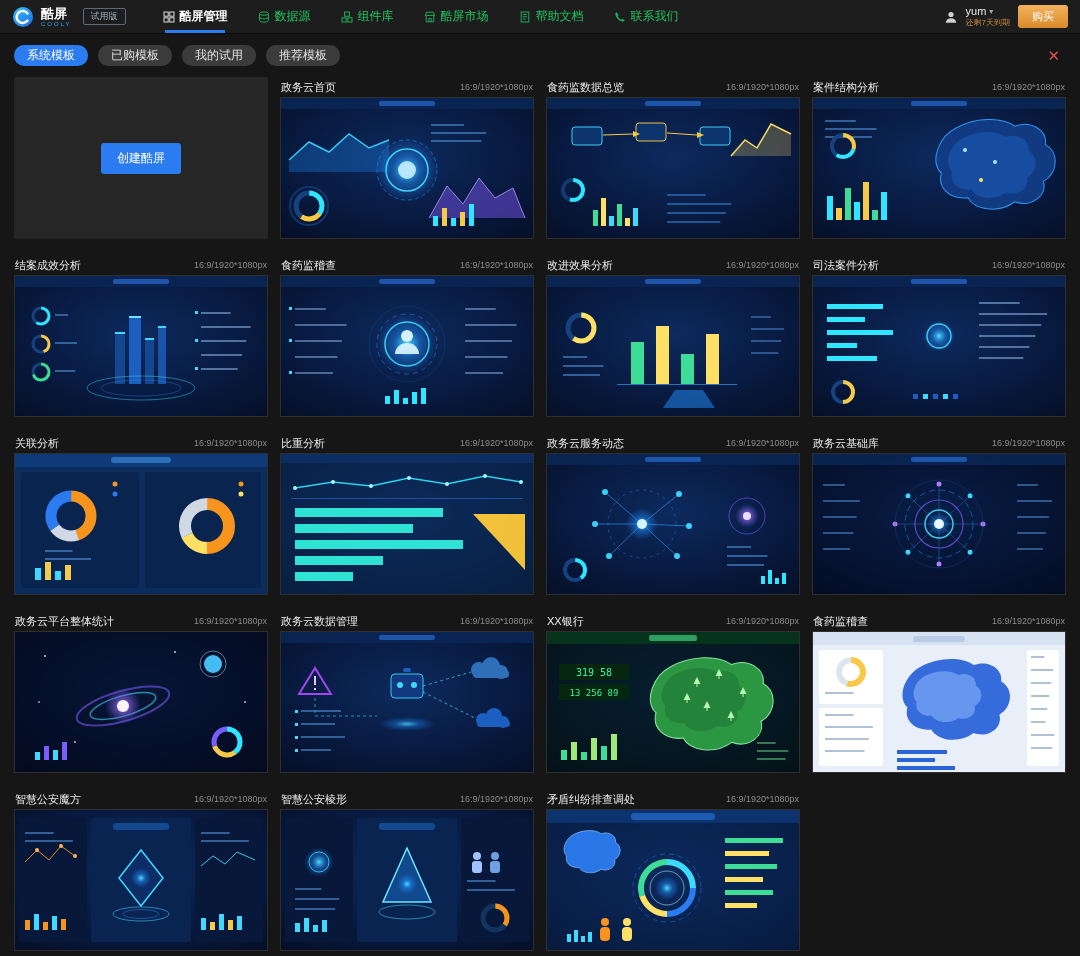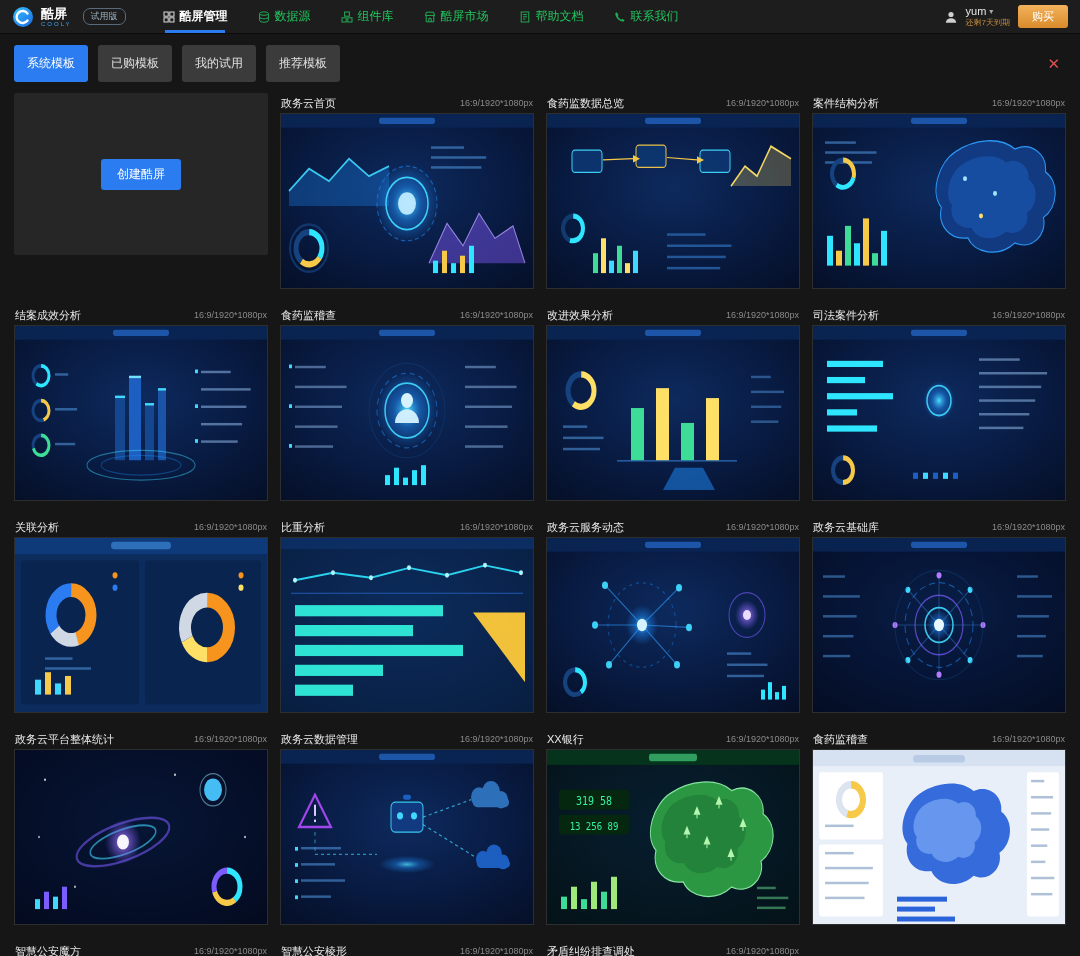--- a/index.html
+++ b/index.html
@@ -2,43 +2,43 @@
 <html><head>
 <meta charset="utf-8">
 <style>
 *{box-sizing:border-box;margin:0;padding:0}
 html,body{width:1080px;height:956px;background:#161616;overflow:hidden;font-family:"Liberation Sans","DejaVu Sans",sans-serif}
 .navbar{height:34px;background:#1d1d1d;display:flex;align-items:stretch;padding:0 12px;border-bottom:1px solid #0a0a0a}
 .logo{display:flex;align-items:center;gap:7px}
 .logo-col{display:flex;flex-direction:column;line-height:1}
 .logo-title{color:#fff;font-size:13px;font-weight:bold}
 .logo-sub{color:#3fa9ff;font-size:6px;letter-spacing:2px;margin-top:1px}
-.trial-badge{border:1px solid #5a6a7a;color:#9ab0c0;font-size:9px;padding:1px 7px;border-radius:7px;margin-left:4px;align-self:center}
+.trial-badge{border:1px solid #5a6a7a;color:#9ab0c0;font-size:9px;padding:1px 7px;border-radius:2px;margin-left:4px;align-self:center}
 .nav-items{display:flex;margin-left:22px}
 .nav-item{display:flex;align-items:center;gap:5px;color:#22c55e;font-size:12px;padding:0 15px;cursor:pointer;position:relative}
 .nav-item.active{color:#fff;font-weight:bold}
 .nav-item.active::after{content:"";position:absolute;left:18%;right:18%;bottom:0;height:3px;background:#2b7cf0}
 .nav-ic{display:flex;align-items:center;opacity:.85}
 .nav-right{margin-left:auto;display:flex;align-items:center;gap:8px}
 .user-block{display:flex;flex-direction:column;line-height:1.2;cursor:pointer}
 .user-name{color:#e6e6e6;font-size:11px;display:flex;align-items:center;gap:3px}
 .caret{font-size:8px;color:#aaa}
 .expire-note{font-size:8px;color:#c08a3e}
 .buy-btn{background:linear-gradient(#f2b25c,#d98b2b);color:#fff;font-size:11px;padding:4px 14px;border:none;border-radius:3px;cursor:pointer}
 .tabs-row{display:flex;align-items:center;padding:11px 14px 9px}
 #tabs-list{display:flex;gap:10px}
-.tab{font-size:12px;color:#e0e0e0;background:#3b3b3b;padding:10px 13px;border-radius:3px;border:none;cursor:pointer;font-family:inherit}
+.tab{font-size:12px;color:#e0e0e0;background:#3b3b3b;padding:2px 13px;border-radius:10px;border:none;cursor:pointer;font-family:inherit}
 .tab.active{background:#2b7cf0;color:#fff}
 .close-x{margin-left:auto;color:#e05252;font-size:15px;font-weight:bold;cursor:pointer;padding:0 6px}
 .grid{display:grid;grid-template-columns:repeat(4,1fr);gap:16px 12px;padding:2px 14px 10px}
 .card{display:flex;flex-direction:column}
 .card-head{display:flex;justify-content:space-between;align-items:center;height:20px;padding:0 1px}
 .card-title{color:#eaeaea;font-size:11px;white-space:nowrap;overflow:hidden}
 .card-meta{color:#8a8a8a;font-size:9px;white-space:nowrap}
-.thumb{height:176px;border:1px solid #2e2e2e;background:#07122c;cursor:pointer}
+.thumb{height:142px;border:1px solid #2e2e2e;background:#07122c;cursor:pointer}
 .thumb svg{display:block;width:100%;height:100%}
 .create-card{height:162px;background:#262626;border-radius:2px;display:flex;align-items:center;justify-content:center}
 .create-btn{background:#2b7cf0;color:#fff;border:none;border-radius:3px;font-size:12px;padding:7px 16px;cursor:pointer;font-family:inherit}
 </style>
 </head>
 <body>
 
 <header class="navbar">
   <div class="logo">
     <svg width="22" height="22" viewBox="0 0 22 22">

